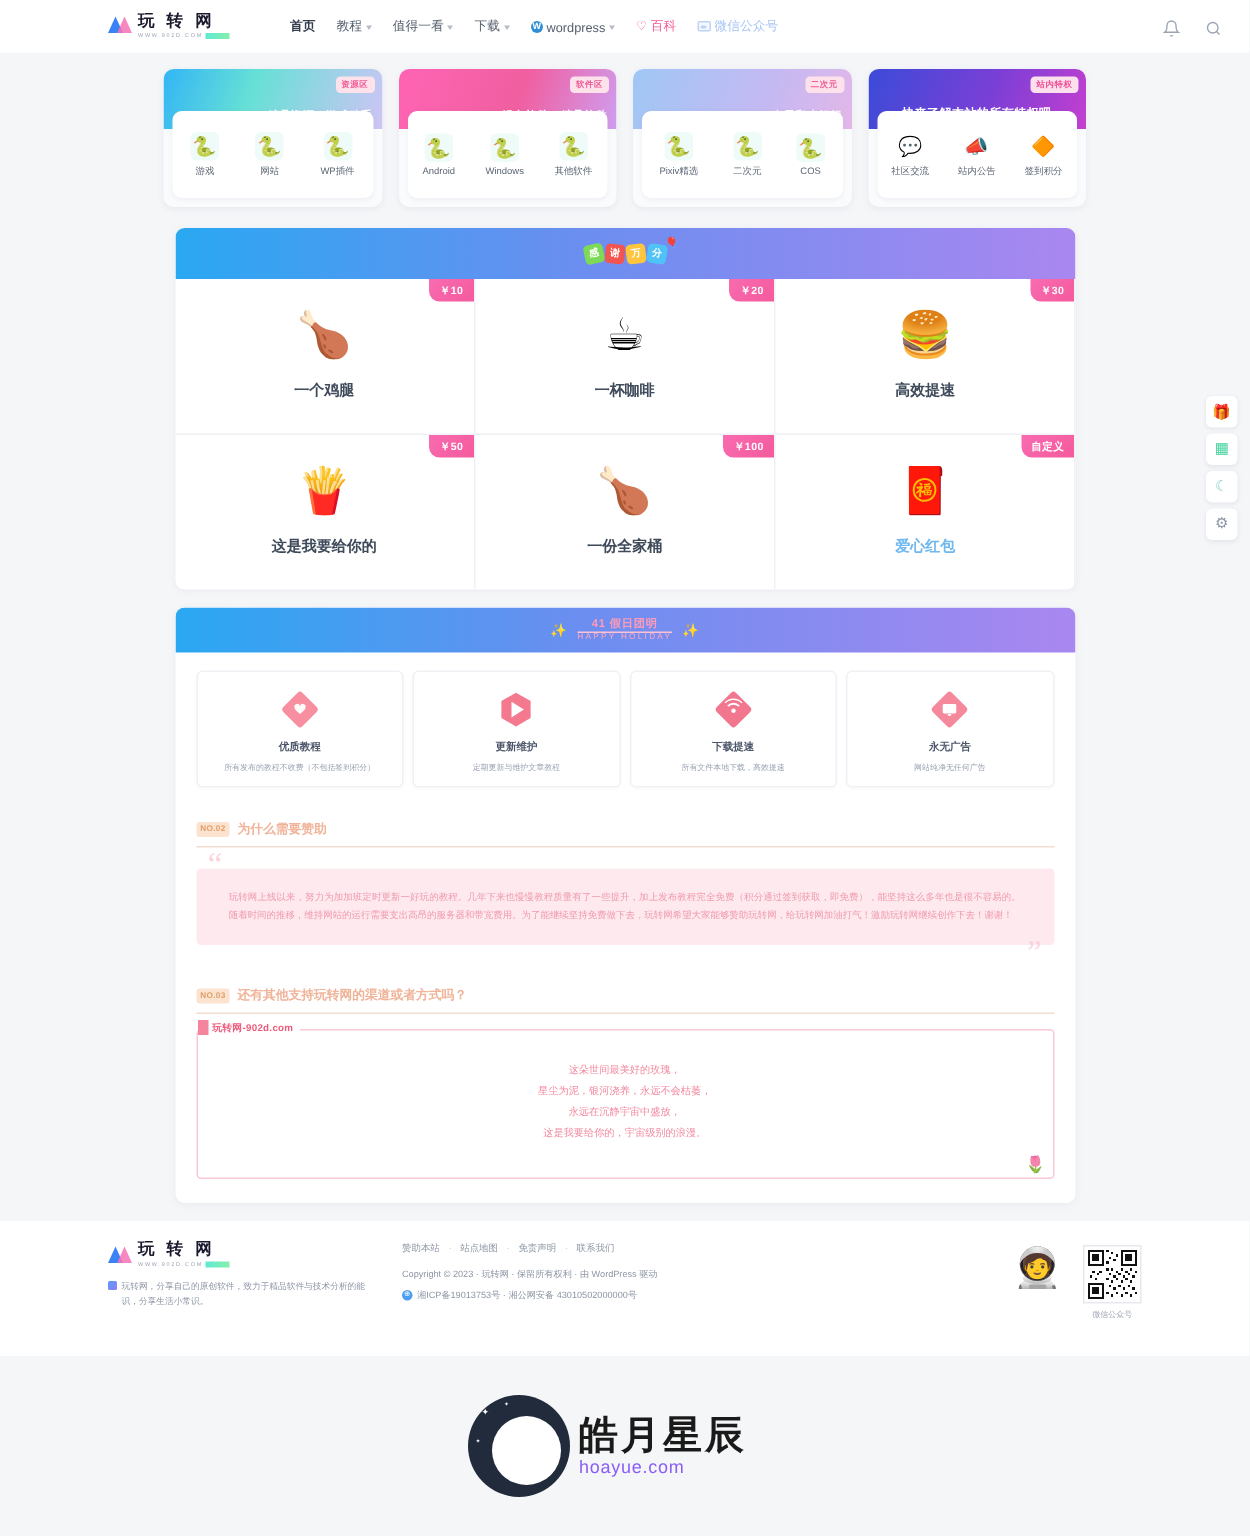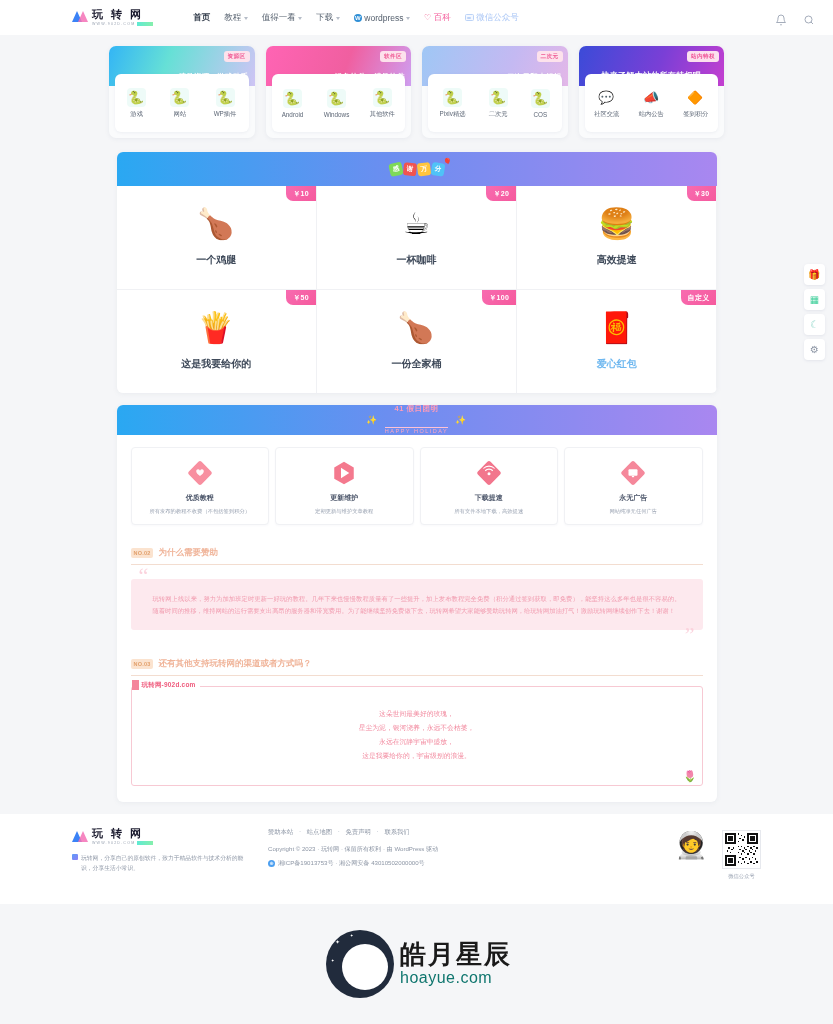--- a/index.html
+++ b/index.html
@@ -147,21 +147,21 @@
   .bc3 { background: #ffc53d; transform: rotate(-7deg); }
   .bc4 { background: #4fc3f7; transform: rotate(9deg); }
   .bc-deco { position: absolute; right: -8px; top: -5px; font-size: 7px; }
 
   .holiday-banner {
     height: 30px; background: linear-gradient(90deg,#2aa8f2 0%,#6b8ef0 45%,#a987f0 100%);
     position: relative; display: flex; align-items: center; justify-content: center; gap: 7px;
   }
   .hb-text { text-align: center; line-height: 1.05; }
   .hb-cn { font-size: 7.5px; color: #ff9bb8; font-weight: bold; letter-spacing: .5px;
-           border-bottom: 1px solid #ffc2d4; padding-bottom: 14px; }
+           border-bottom: 1px solid #ffc2d4; padding-bottom: 1px; }
   .hb-en { font-size: 5.5px; color: #ffa7bf; letter-spacing: 1.5px; margin-top: 1px; }
   .hb-star { font-size: 9px; color: #ffd76e; }
 
   .donate-grid {
     display: grid; grid-template-columns: repeat(3, 1fr);
     gap: 1px; background: #f0f1f4;
   }
   .dcell {
     background: #fff; height: 103px; position: relative;
     display: flex; flex-direction: column; align-items: center; justify-content: center;
@@ -271,37 +271,37 @@
   .qr-wrap { text-align: center; }
   .qr {
     width: 39px; height: 39px; background: #fff; padding: 2px;
     border: 1px solid #e7e9ee;
   }
   .qr-grid { width: 100%; height: 100%; }
   .qr-cap { font-size: 5.3px; color: #9aa3b2; margin-top: 4px; }
 
   
   .watermark {
-    position: absolute; left: 326px; top: 930px; display: flex; align-items: center; gap: 6px;
+    position: absolute; left: 312px; top: 930px; display: flex; align-items: center; gap: 6px;
     z-index: 40; pointer-events: none;
   }
   .wm-moon {
     width: 68px; height: 68px; border-radius: 50%;
     background: #212b3c; position: relative; overflow: hidden;
   }
   .wm-moon::after {
     content:''; position: absolute; left: 16px; top: 14px; width: 46px; height: 46px;
     border-radius: 50%; background: #fff;
   }
   .wm-c { position: absolute; border-radius: 50%; background: #d8dde6; }
   .wm-star { position: absolute; color: #fff; font-size: 6px; }
   .wm-txt { line-height: 1; }
   .wm-cn { font-size: 26px; font-weight: bold; color: #1a1a1a; letter-spacing: 2px;
            font-family: "Liberation Serif", serif; }
-  .wm-en { font-size: 16px; color: #0f766e; letter-spacing: .5px; margin-top: 2px;}
+  .wm-en { font-size: 12px; color: #8b5cf6; letter-spacing: .5px; margin-top: 2px;}
 </style>
 </head>
 <body>
 
 <div class="header">
   <div class="logo">
     <div class="logo-mark">
       <span class="w1"></span>
         <span class="w2"></span>
     </div>

